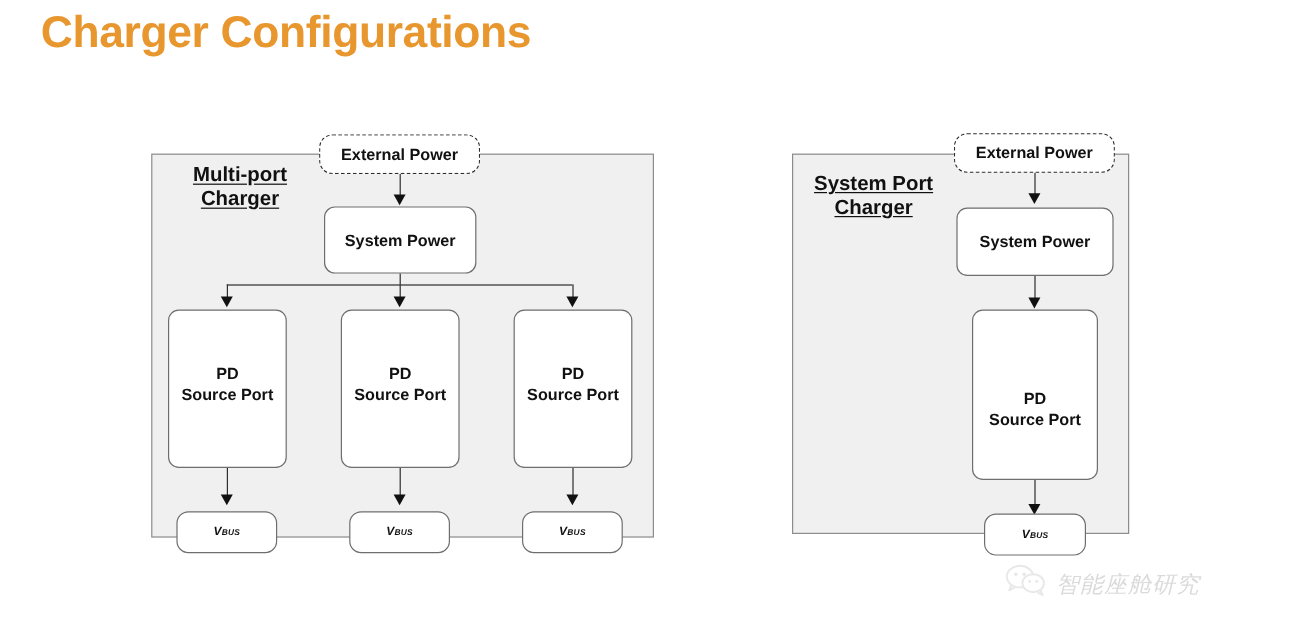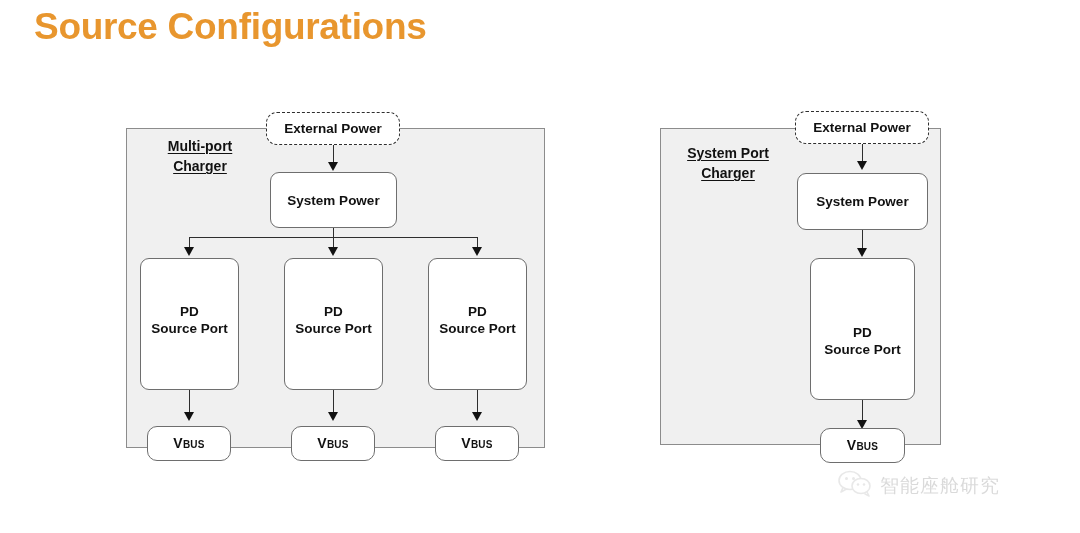--- a/index.html
+++ b/index.html
@@ -39,21 +39,21 @@
 
   .panel {
     position: absolute;
     background: #f0f0f0;
     border: 1.6px solid #8c8c8c;
     box-sizing: border-box;
   }
 
   .panel-label {
     position: absolute;
-    font-size: 14px;
+    font-size: 17px;
     font-weight: bold;
     line-height: 20px;
     text-align: center;
     text-decoration: underline;
     text-underline-offset: 2px;
     color: #111111;
     white-space: pre-line;
   }
 
   
@@ -75,23 +75,24 @@
   }
   .node.dashed {
     border: 1.9px dashed #2e2e2e;
     border-radius: 11px;
     z-index: 6;
     text-align: right;
   }
   .node.vbus {
     z-index: 6;
     border-radius: 10px;
-    font-size: 14px;
+    font-size: 10px;
     font-variant: small-caps;
     letter-spacing: 0.2px;
+    font-style: italic;
   }
   .node.pd {
     align-items: flex-start;
     padding-top: 44px;
   }
   .node.pd.tall {
     padding-top: 65px;
   }
 
   
@@ -119,31 +120,32 @@
 
   
   #watermark {
     position: absolute;
     left: 838px;
     top: 470px;
     display: flex;
     align-items: center;
     gap: 8px;
     opacity: 0.42;
+    font-style: italic;
   }
   #watermark .wm-text {
     font-size: 19px;
     color: #a8a8a8;
     letter-spacing: 1px;
   }
 </style>
 </head>
 <body>
 
-<div id="slide-title">Source Configurations</div>
+<div id="slide-title">Charger Configurations</div>
 
 <div id="diagram">
 
   <div class="panel" style="left:126px; top:128px; width:419px; height:320px;"></div>
 
   <div class="panel-label" style="left:140px; top:136px; width:120px;">Multi-port
 Charger</div>
 
   <div class="node dashed" style="left:266px; top:112px; width:134px; height:33px;">External Power</div>
 

